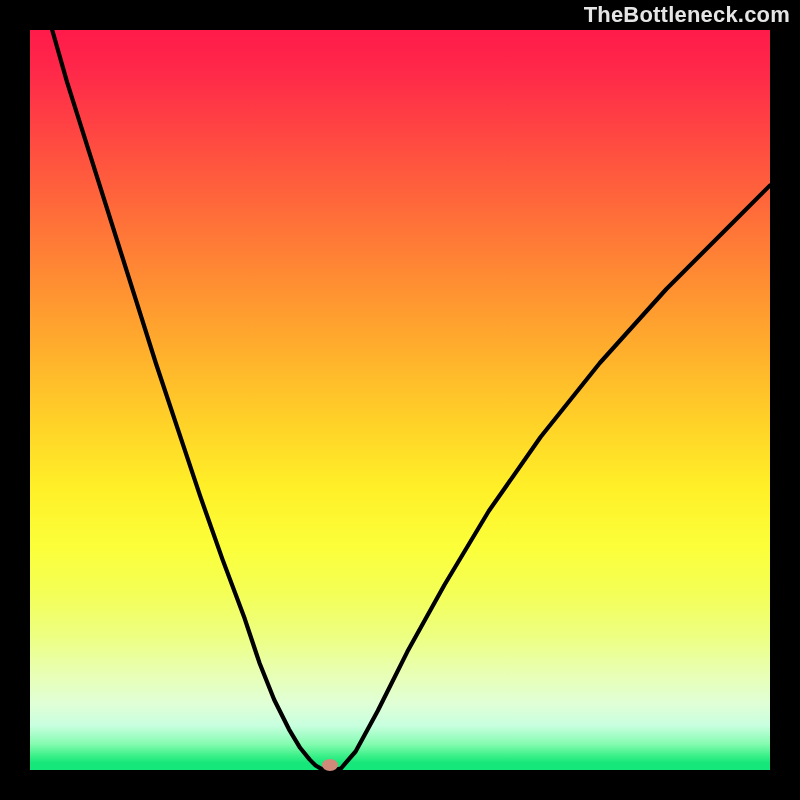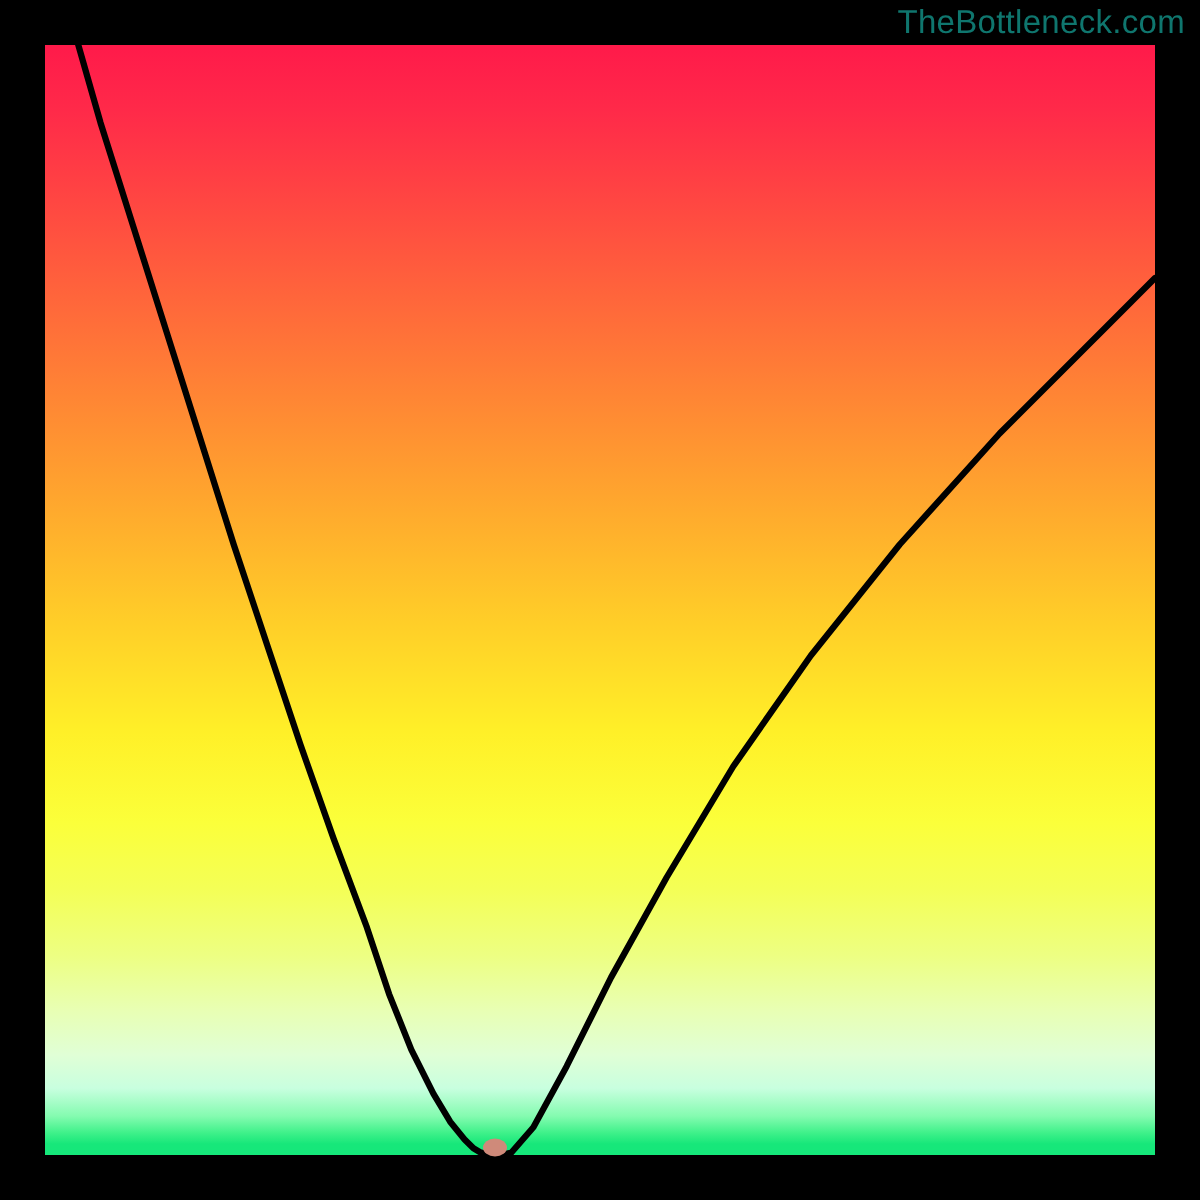--- a/index.html
+++ b/index.html
@@ -14,23 +14,23 @@
   .frame {
     position: relative;
     width: 800px;
     height: 800px;
     background: #000;
   }
   .watermark {
     position: absolute;
     top: 2px;
     right: 10px;
-    color: #0f766e;
+    color: #e5e5e5;
     font-size: 22px;
-    font-weight: 400;
+    font-weight: 700;
     letter-spacing: 0.2px;
     z-index: 10;
   }
   .plot {
     position: absolute;
     left: 30px;
     top: 30px;
     width: 740px;
     height: 740px;
   }

